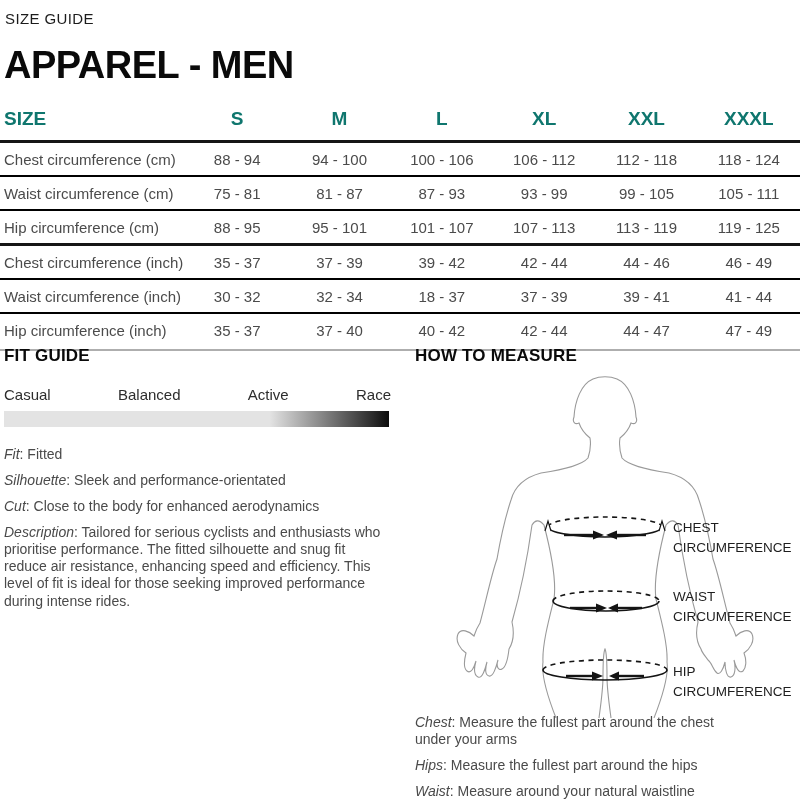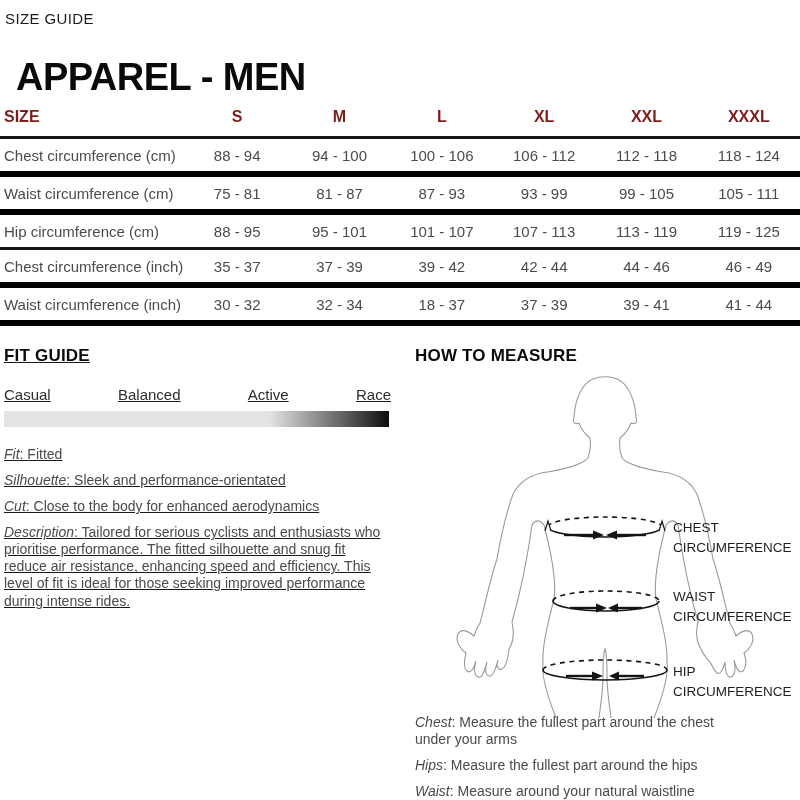--- a/index.html
+++ b/index.html
@@ -16,44 +16,44 @@
   
   .top-bar {
     position: absolute; top: 8px; left: 5px; right: 2px;
     display: flex; justify-content: space-between; align-items: flex-start;
   }
   .size-guide-label { font-size: 15px; letter-spacing: .4px; color:#1c1c1c; padding-top:2px; }
   .logo { font-size: 27px; font-weight: 800; letter-spacing: -0.8px; line-height: 1; color:#050505; }
 
   
   .apparel-heading {
-    position: absolute; top: 44px; left: 4px; margin: 12px;
+    position: absolute; top: 44px; left: 4px; margin: 0;
     font-size: 38px; font-weight: 800; letter-spacing: -0.5px; color:#0a0a0a;
   }
 
   
   table.size-table {
     position: absolute; top: 102px; left: 0;
     width: 800px; border-collapse: collapse; table-layout: fixed;
   }
   .size-table th {
-    font-size: 16px; font-weight: 700; color:#7f1d1d;
+    font-size: 19px; font-weight: 700; color:#0f766e;
     padding: 6px 4px 10px; border-bottom: 3px solid #161616; text-align: center;
   }
   .size-table th.label-col { text-align: left; padding-left: 4px; width: 186px; }
   .size-table td {
     font-size: 15px; color: #4b4b4b; text-align: center;
-    padding: 8px 0 7px; border-bottom: 6px solid #000000;
+    padding: 8px 0 7px; border-bottom: 2px solid #000000;
   }
   .size-table td.label-cell { text-align: left; padding-left: 4px; }
   .size-table tr.section-end td { border-bottom: 3px solid #161616; }
   .size-table tr.last-row td { border-bottom: 2px solid #aeaeae; padding-bottom: 10px; }
 
   
-  .fit-col { position: absolute; top: 340px; left: 4px; width: 388px; text-decoration: underline; }
+  .fit-col { position: absolute; top: 340px; left: 4px; width: 388px; }
   .measure-col { position: absolute; top: 340px; left: 415px; width: 385px; height: 460px; }
   .section-heading { margin: 6px 0 0; font-size: 17px; font-weight: 800; color:#0a0a0a; letter-spacing:.2px; }
 
   
   .scale-labels {
     margin-top: 20px; display: flex; justify-content: space-between;
     font-size: 15px; color:#2d2d2d; padding-right: 1px; align-items: center;
   }
   .gradient-bar {
     margin-top: 8px; height: 16px; width: 385px;
@@ -135,20 +135,29 @@
         <td>46 - 49</td>
       </tr>
       <tr>
         <td class="label-cell">Waist circumference (inch)</td>
         <td>30 - 32</td>
         <td>32 - 34</td>
         <td>18 - 37</td>
         <td>37 - 39</td>
         <td>39 - 41</td>
         <td>41 - 44</td>
+      </tr>
+      <tr class="last-row">
+        <td class="label-cell">Hip circumference (inch)</td>
+        <td>35 - 37</td>
+        <td>37 - 40</td>
+        <td>40 - 42</td>
+        <td>42 - 44</td>
+        <td>44 - 47</td>
+        <td>47 - 49</td>
       </tr>
     </tbody>
 </table>
 
 <div class="fit-col">
   <h2 class="section-heading">FIT GUIDE</h2>
   <div class="scale-labels">
     <span>Casual</span>
     <span>Balanced</span>
     <span>Active</span>

